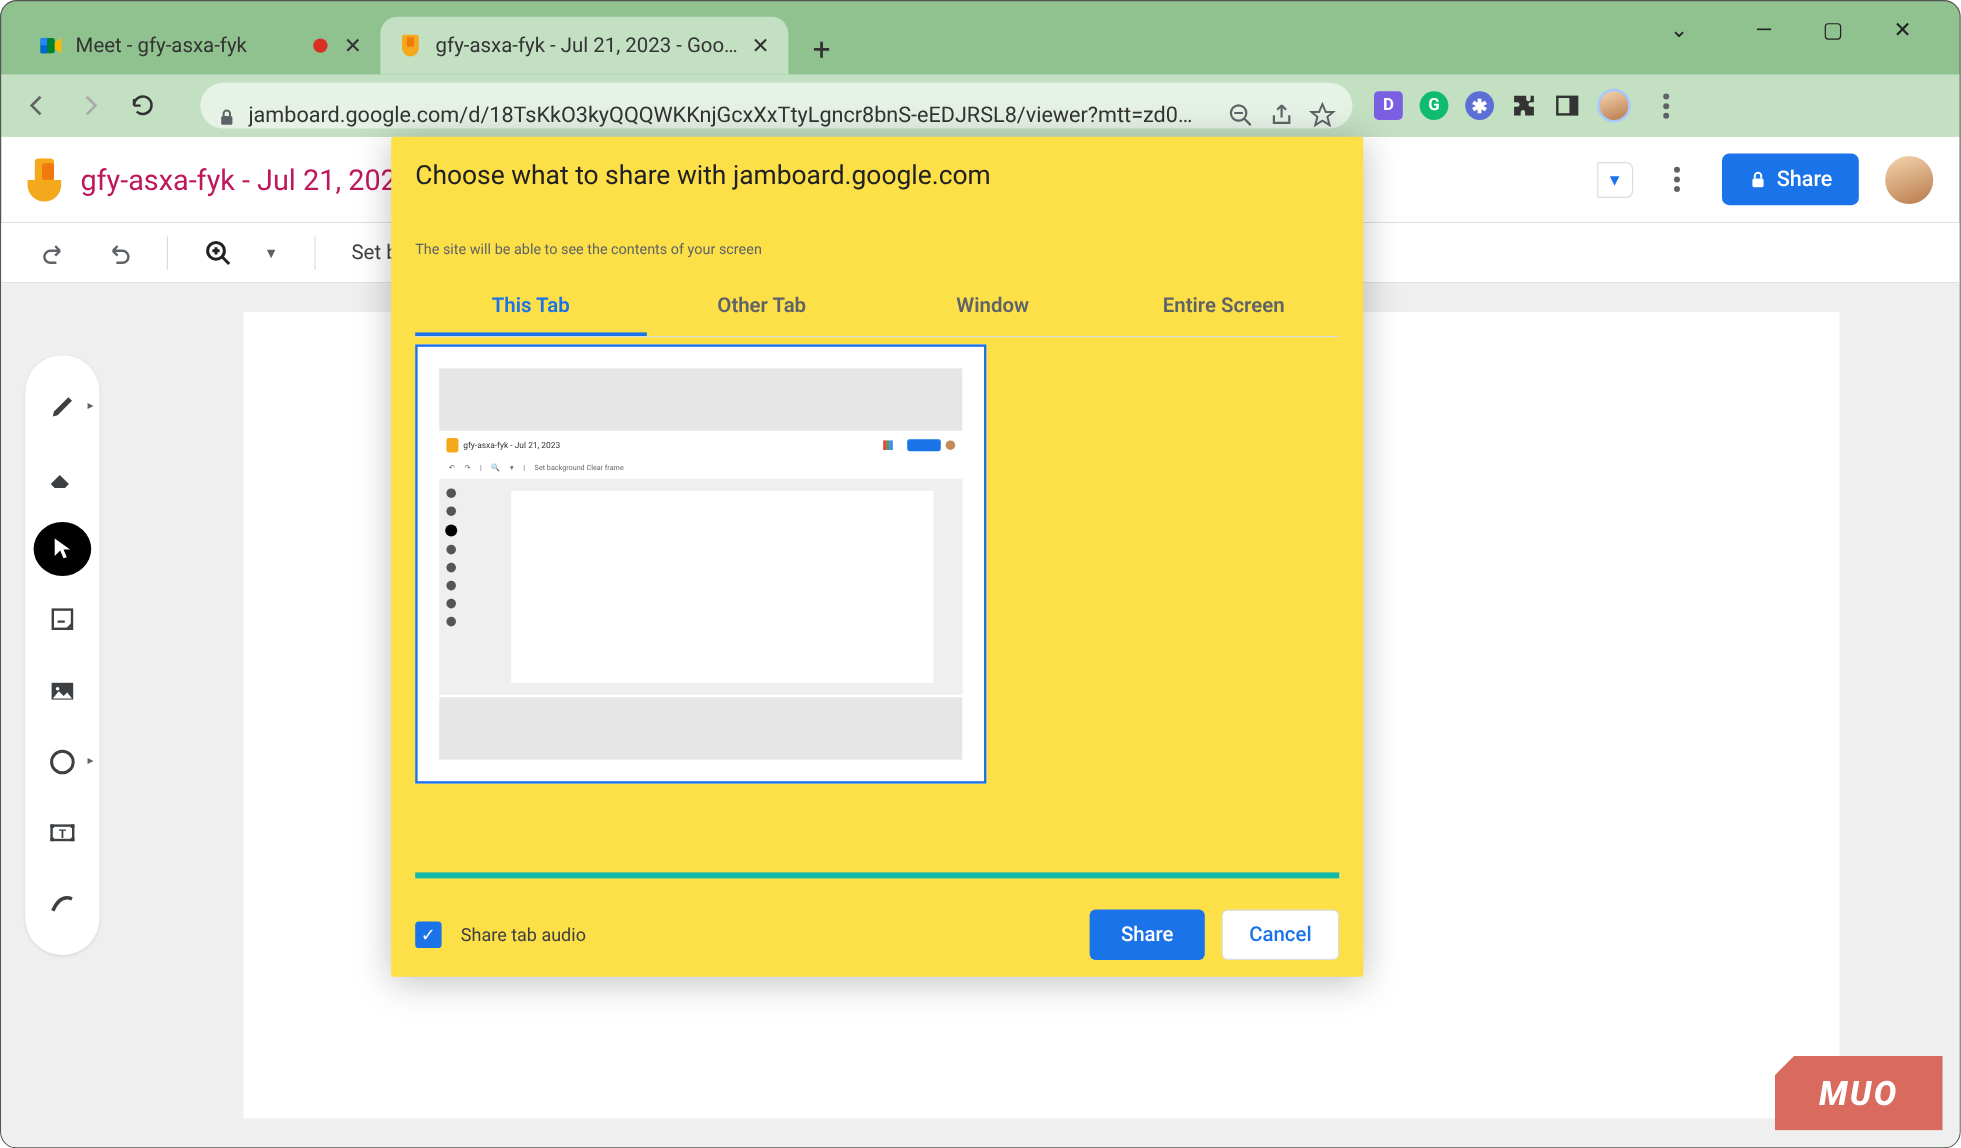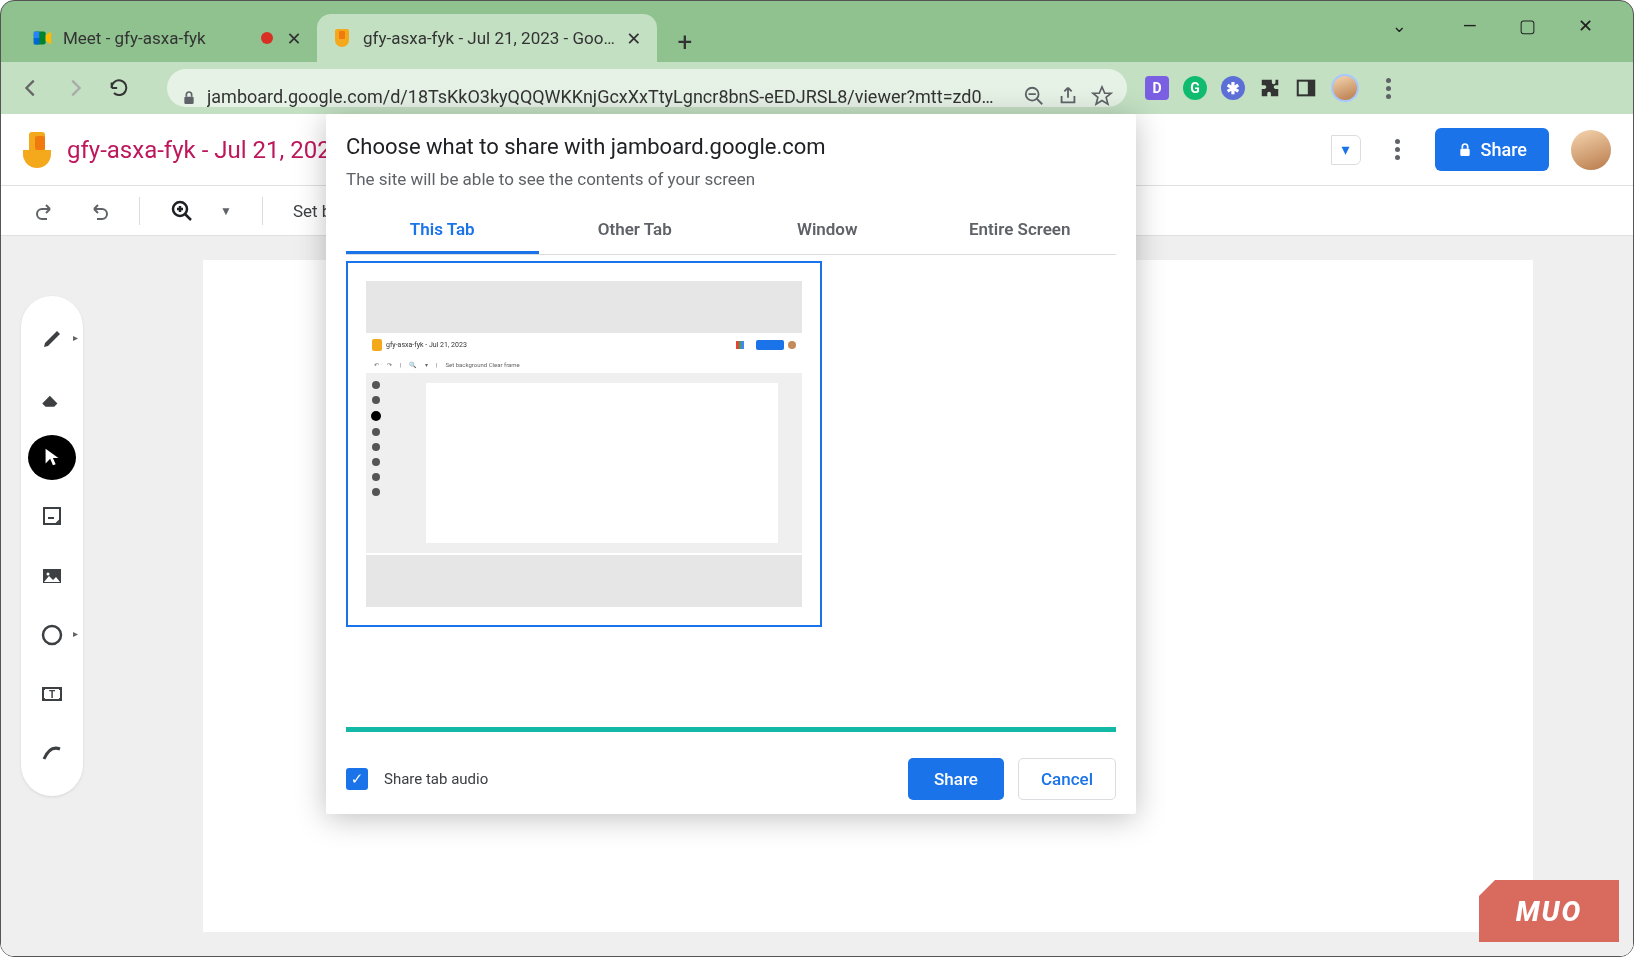--- a/index.html
+++ b/index.html
@@ -64,23 +64,23 @@
   
   
   .canvas-area { background: #efefef; height: calc(100% - 122px); display: flex; position: relative; }
   .side-tools { width: 62px; background: #fff; border-radius: 31px; margin: 60px 0 0 20px; height: 500px; display: flex; flex-direction: column; align-items: center; padding: 20px 0; gap: 14px; box-shadow: 0 1px 3px rgba(0,0,0,0.1); }
   .tool { width: 48px; height: 48px; display: flex; align-items: center; justify-content: center; border-radius: 50%; color: #3c4043; position: relative; }
   .tool.active { background: #000; color: #fff; }
   .tool-ch { position: absolute; right: -2px; top: 16px; font-size: 10px; color: #5f6368; }
   .canvas-board { flex: 1; margin: 24px 100px 24px 120px; background: #fff; }
   
   
-  .share-dialog { position: absolute; left: 325px; top: 113px; width: 810px; height: 700px; background: #ffffff; box-shadow: 0 4px 30px rgba(0,0,0,0.25); z-index: 100; border-radius: 2px; display: flex; flex-direction: column; padding: 20px 20px 14px 20px; }
+  .share-dialog { position: absolute; left: 325px; top: 113px; width: 810px; height: 700px; background: #fde047; box-shadow: 0 4px 30px rgba(0,0,0,0.25); z-index: 100; border-radius: 2px; display: flex; flex-direction: column; padding: 20px 20px 14px 20px; }
   .dlg-title { font-size: 22px; color: #202124; margin-bottom: 10px; }
-  .dlg-sub { font-size: 17px; color: #5f6368; margin-bottom: 18px; }
+  .dlg-sub { font-size: 12px; color: #5f6368; margin-bottom: 18px; margin-top: 32px; }
   .dlg-tabs { display: flex; border-bottom: 1px solid #dadce0; }
   .dlg-tab { flex: 1; text-align: center; padding: 12px 0; font-size: 17px; font-weight: 600; color: #5f6368; cursor: pointer; border-bottom: 3px solid transparent; }
   .dlg-tab.active { color: #1a73e8; border-bottom-color: #1a73e8; }
   
   .preview-area { flex: 1; padding: 6px 0; border-bottom: 5px solid #14b8a6; }
   .preview-card { width: 476px; height: 366px; border: 2px solid #1a73e8; background: #fff; padding: 18px; display: flex; flex-direction: column; gap: 2px; }
   .pv-bar { background: #e6e6e6; }
   .pv-top { height: 52px; }
   .pv-header { height: 20px; background: #fff; display: flex; align-items: center; padding: 0 6px; gap: 4px; }
   .pv-logo { width: 10px; height: 12px; background: #f4a81c; border-radius: 2px; }

